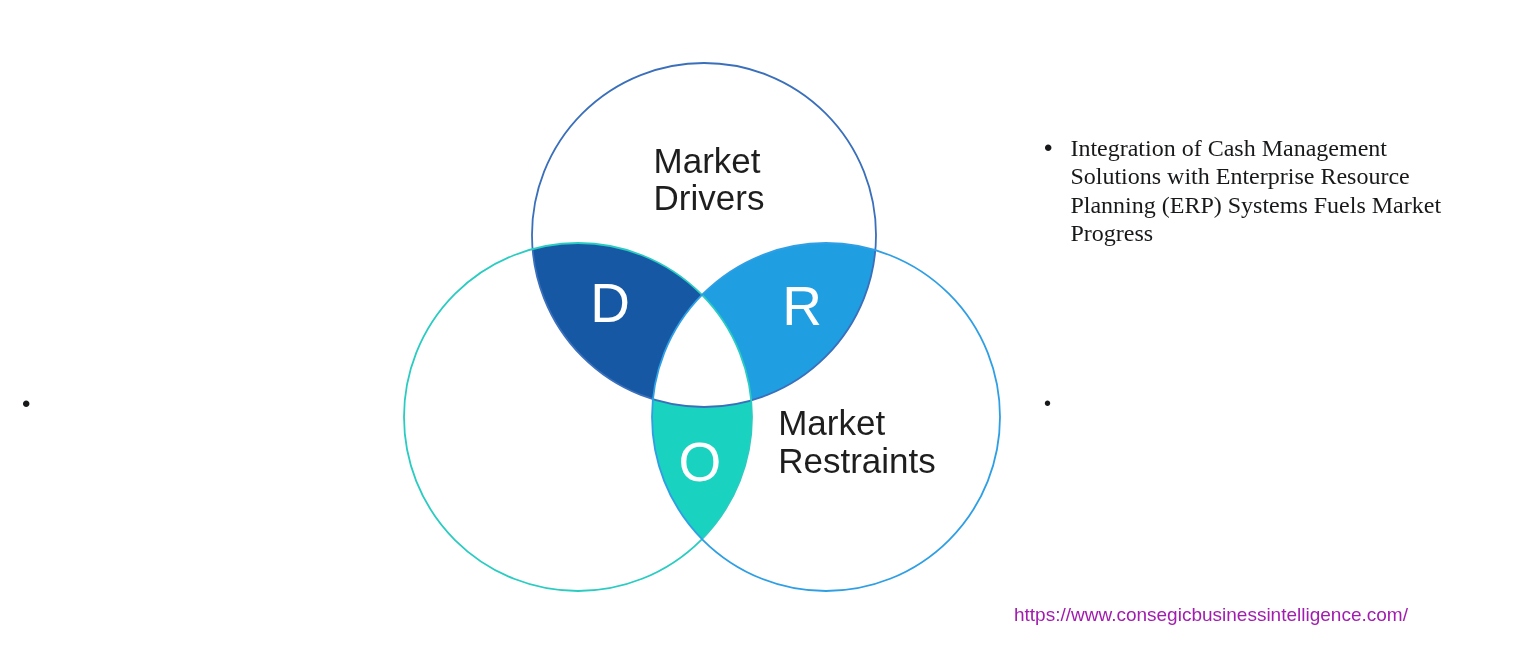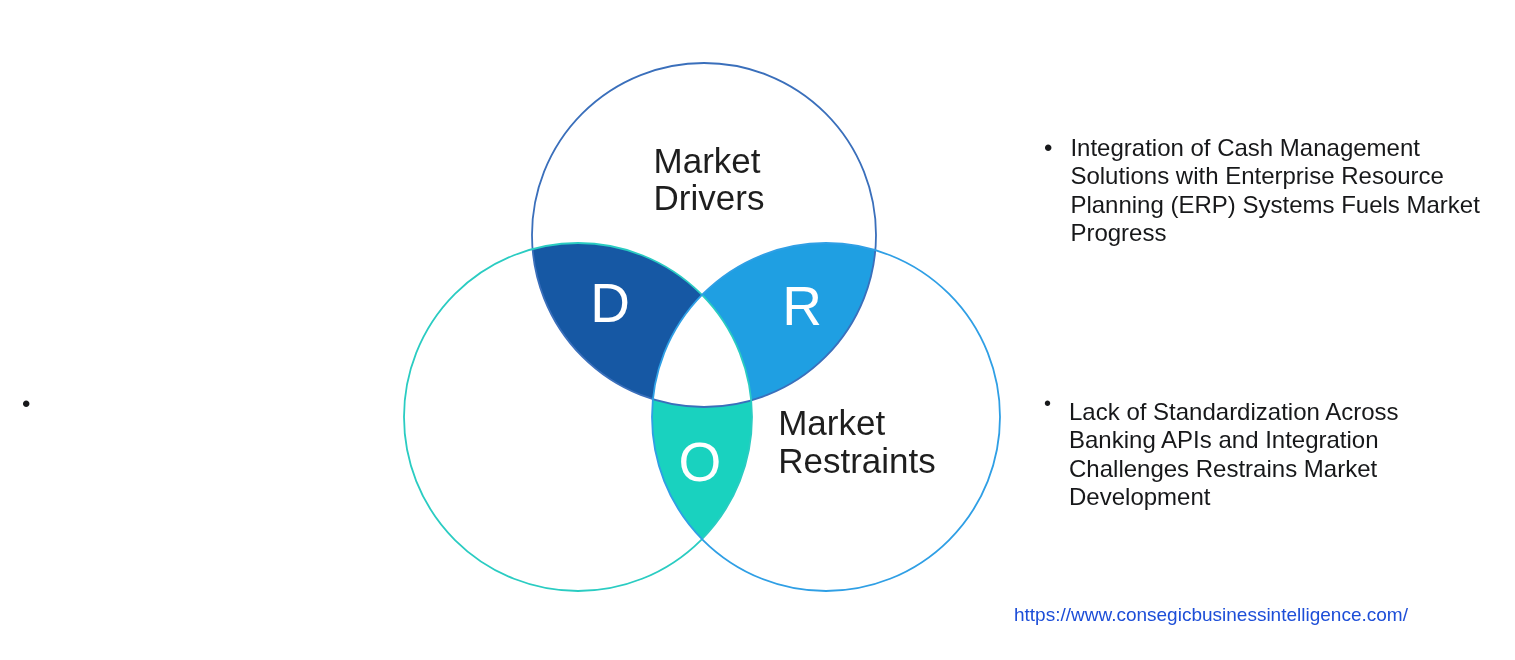--- a/index.html
+++ b/index.html
@@ -45,30 +45,31 @@
   .note .bullet {
     font-size: 24px;
     line-height: 28.3px;
     flex: 0 0 auto;
   }
   .note .note-text {
     font-size: 24px;
     line-height: 28.3px;
     white-space: pre-line;
     font-weight: 500;
+    font-family: Liberation Serif, serif;
   }
   .note-left .bullet   { margin-right: 9px; }
   .note-right .bullet  { margin-right: 18px; }
   .bullet.raised       { transform: translateY(-9px); font-size: 20px; }
   .footer-url {
     position: absolute;
     left: 1014px;
     top: 604px;
     font-size: 19px;
-    color: #1d4ed8;
+    color: #a21caf;
   }
 </style>
 </head>
 <body>
 
 <div class="canvas">
 
   <svg class="venn-svg" viewBox="0 0 1515 660" xmlns="http://www.w3.org/2000/svg">
     <defs>
       <clipPath id="clipT">
@@ -121,21 +122,17 @@
   <div class="note note-right" style="left:1044px; top:134px; width:460px;">
     <span class="bullet">•</span>
     <div class="note-text">Integration of Cash Management
 Solutions with Enterprise Resource
 Planning (ERP) Systems Fuels Market
 Progress</div>
   </div>
 
   <div class="note note-right" style="left:1044px; top:398px; width:460px;">
     <span class="bullet raised">•</span>
-    <div class="note-text">Lack of Standardization Across
-Banking APIs and Integration
-Challenges Restrains Market
-Development</div>
   </div>
 
   <div class="footer-url">https://www.consegicbusinessintelligence.com/</div>
 
 </div>
 
 </body></html>

